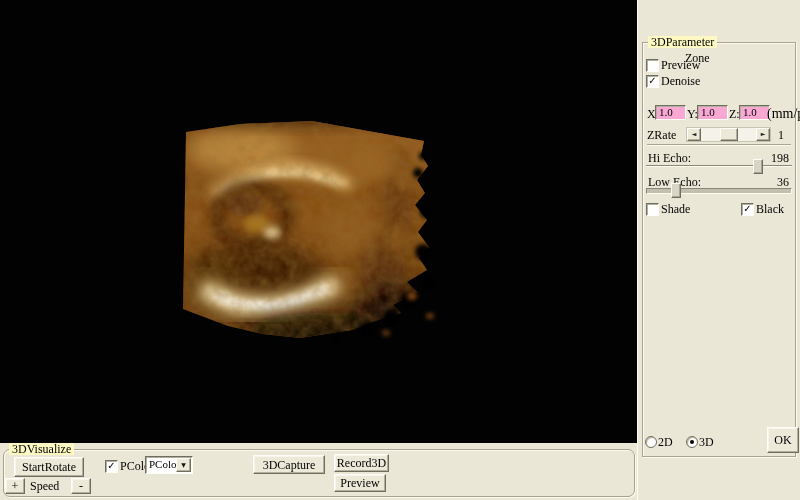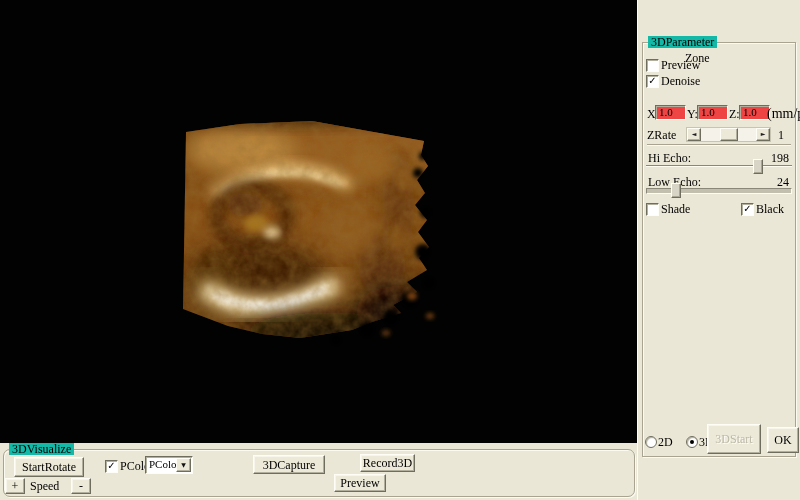--- a/index.html
+++ b/index.html
@@ -8,31 +8,31 @@
     background:#ebe7d6; font-family:"Liberation Serif",serif; font-size:12px; color:#000;
     -webkit-font-smoothing:none;
   }
   .label{position:absolute; white-space:nowrap; line-height:12px;}
   
   .viewport{position:absolute; left:0; top:0; width:637px; height:443px; background:#020202;}
   .rpanel{position:absolute; left:637px; top:0; width:163px; height:500px; background:#ebe7d6; border-left:1px solid #fffdf0;}
   .bstrip{position:absolute; left:0; top:443px; width:637px; height:57px; background:#ebe7d6;}
   
   .groupbox{position:absolute; border:1px solid #a9a492; box-shadow:inset 1px 1px 0 #fbfaf0, 1px 1px 0 #fbfaf0;}
-  .grouplabel{position:absolute; top:-7px; left:5px; background:#14b8a6; padding:0 3px; line-height:12px; white-space:nowrap;}
+  .grouplabel{position:absolute; top:-7px; left:5px; background:#fef9c3; padding:0 3px; line-height:12px; white-space:nowrap;}
   .btn{position:absolute; background:#ece9d8; border:1px solid; border-color:#fffef6 #6f6d5e #6f6d5e #fffef6;
        box-shadow:inset -1px -1px 0 #b3af9e, inset 1px 1px 0 #f8f6ec;
        display:flex; align-items:center; justify-content:center; line-height:12px; cursor:default;}
   .btn.disabled{color:#bcb8a7; text-shadow:1px 1px 0 #fffef6;}
   .checkbox{position:absolute; width:11px; height:11px; background:#fff; border:1px solid; border-color:#6f6d5e #fffef6 #fffef6 #6f6d5e;
        box-shadow:inset 1px 1px 0 #b3af9e; text-align:center;}
   .checkbox .check{display:block; font-family:"DejaVu Sans",sans-serif; font-size:10px; line-height:10px; margin-left:0px; color:#000;}
   .radio{position:absolute; width:10px; height:10px; border-radius:50%; background:#fff; border:1px solid #6f6d5e; box-shadow:inset 1px 1px 1px #b3af9e;}
   .radio .dot{position:absolute; left:3px; top:3px; width:4px; height:4px; border-radius:50%; background:#000;}
-  .field{position:absolute; background:#ef4444; border:1px solid; border-color:#6f6d5e #fffef6 #fffef6 #6f6d5e;
+  .field{position:absolute; background:#f9a8d4; border:1px solid; border-color:#6f6d5e #fffef6 #fffef6 #6f6d5e;
        box-shadow:inset 1px 1px 0 #b3af9e; font-size:11px; line-height:11px; padding:1px 0 0 3px; overflow:hidden;}
   .sep{position:absolute; height:0; border-top:1px solid #a9a492; border-bottom:1px solid #fbfaf0;}
   .sliderzone{position:absolute; height:14px;}
   .track-thin{position:absolute; left:0; right:0; top:6px; height:1px; background:#8a8778; box-shadow:0 1px 0 #fffdf0;}
   .track-thick{position:absolute; left:0; right:0; top:5px; height:4px; background:#c3bfae; border:1px solid; border-color:#8a8778 #fffdf0 #fffdf0 #8a8778;}
   .thumb{position:absolute; top:0; width:8px; height:13px; background:#d8d4c6; border:1px solid; border-color:#fffef6 #6f6d5e #6f6d5e #fffef6; box-shadow:inset -1px -1px 0 #a9a594;}
   .scrollbar{position:absolute; background:#f5f3e9; border:1px solid #c8c4b2;}
   .sb-btn{position:absolute; top:0; width:12px; height:11px; background:#ece9d8; border:1px solid; border-color:#fffef6 #6f6d5e #6f6d5e #fffef6;
        box-shadow:inset -1px -1px 0 #b3af9e; font-family:"DejaVu Sans",sans-serif; font-size:6px; line-height:10px; text-align:center; color:#222;}
   .sb-thumb{position:absolute; top:0; left:33px; width:16px; height:11px; background:#ece9d8; border:1px solid; border-color:#fffef6 #6f6d5e #6f6d5e #fffef6; box-shadow:inset -1px -1px 0 #b3af9e;}
@@ -163,21 +163,21 @@
     <div class="sep" style="left:4px; top:101px; width:144px;"></div>
 
     <span class="label" style="left:5px; top:109px;">Hi Echo:</span>
     <span class="vright" style="top:109px;">198</span>
     <div class="sliderzone" style="left:3px; top:116px; width:146px;">
       <div class="track-thin"></div>
       <div class="thumb" style="left: 107px;"></div>
     </div>
 
     <span class="label" style="left:5px; top:133px;">Low Echo:</span>
-    <span class="vright" style="top:133px;">24</span>
+    <span class="vright" style="top:133px;">36</span>
     <div class="sliderzone" style="left:3px; top:140px; width:146px;">
       <div class="track-thick"></div>
       <div class="thumb" style="left: 25px;"></div>
     </div>
 
     <span class="checkbox" style="left:3px; top:160px;">
       <span class="check"></span>
     </span>
     <span class="label" style="left:18px; top:160px;">Shade</span>
     <span class="checkbox" style="left:98px; top:160px;">
@@ -186,21 +186,20 @@
     <span class="label" style="left:113px; top:160px;">Black</span>
 
     <span class="radio" style="left:2px; top:393px;">
       
     </span>
     <span class="label" style="left:15px; top:393px;">2D</span>
     <span class="radio" style="left:43px; top:393px;">
       <span class="dot" style="display: block;"></span>
     </span>
     <span class="label" style="left:56px; top:393px;">3D</span>
-    <div class="btn disabled" style="left:64px; top:381px; width:52px; height:28px;">3DStart</div>
     <div class="btn" style="left:124px; top:384px; width:30px; height:24px;">OK</div>
   </div>
 
   <div class="bstrip"></div>
 
   <div class="groupbox" style="left:3px; top:449px; width:630px; height:46px;border-radius:7px;">
     <span class="grouplabel">3DVisualize</span>
 
     <div class="btn" style="left:10px; top:7px; width:68px; height:18px;">StartRotate</div>
     <div class="btn" style="left:1px; top:28px; width:18px; height:14px;">+</div>
@@ -210,17 +209,17 @@
     <span class="checkbox" style="left:101px; top:10px;">
       <span class="check">✓</span>
     </span>
     <span class="label" style="left:116px; top:10px;">PColor</span>
     <div class="combo-field" style="left:141px; top:6px; width:46px; height:16px;">
       <span class="combo-text">PColor</span>
       <span class="combo-btn">▼</span>
     </div>
 
     <div class="btn" style="left:249px; top:5px; width:70px; height:17px;text-align:right;">3DCapture</div>
-    <div class="btn" style="left:330px; top:4px; width:53px; height:16px;margin-left:26px;">Record3D</div>
+    <div class="btn" style="left:330px; top:4px; width:53px; height:16px;">Record3D</div>
     <div class="btn" style="left:330px; top:24px; width:50px; height:16px;">Preview</div>
   </div>
 
 </div>
 
 </body></html>

